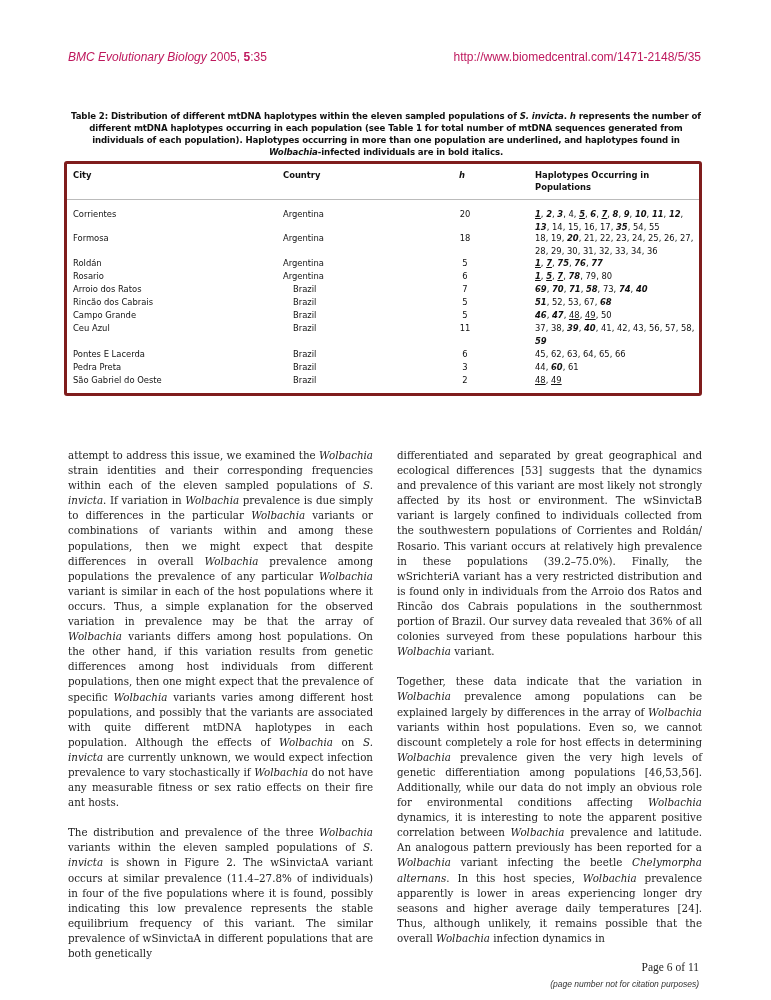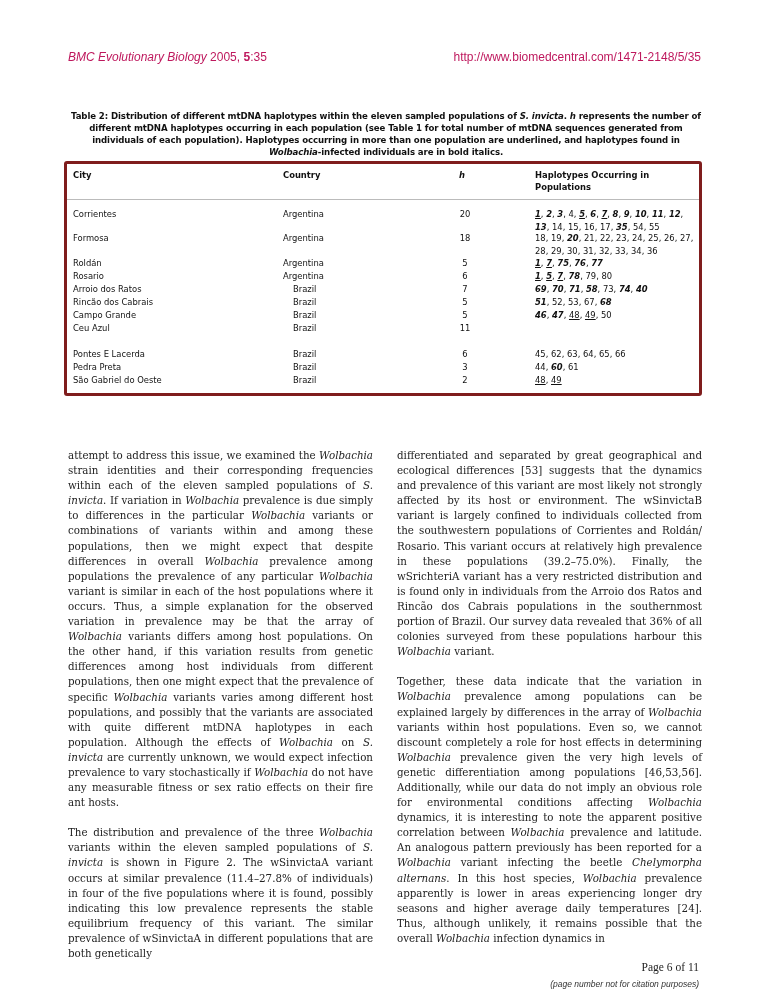--- a/index.html
+++ b/index.html
@@ -93,20 +93,21 @@
       <div class="row" style="top: 145px;">
         <div class="cell c-city">Campo Grande</div>
         <div class="cell c-country br">Brazil</div>
         <div class="cell c-h" style="text-align: center;">5</div>
         <div class="cell c-hap hap"><span><b>46</b></span>, <span><b>47</b></span>, <span><u>48</u></span>, <span><u>49</u></span>, <span>50</span></div>
       </div>
       <div class="row" style="top: 158px;">
         <div class="cell c-city">Ceu Azul</div>
         <div class="cell c-country br">Brazil</div>
         <div class="cell c-h" style="text-align: center;">11</div>
+        <div class="cell c-hap hap"><span>37</span>, <span>38</span>, <span><b>39</b></span>, <span><b>40</b></span>, <span>41</span>, <span>42</span>, <span>43</span>, <span>56</span>, <span>57</span>, <span>58</span>, <span><b>59</b></span></div>
       </div>
       <div class="row" style="top: 184px;">
         <div class="cell c-city">Pontes E Lacerda</div>
         <div class="cell c-country br">Brazil</div>
         <div class="cell c-h" style="text-align: center;">6</div>
         <div class="cell c-hap hap"><span>45</span>, <span>62</span>, <span>63</span>, <span>64</span>, <span>65</span>, <span>66</span></div>
       </div>
       <div class="row" style="top: 197px;">
         <div class="cell c-city">Pedra Preta</div>
         <div class="cell c-country br">Brazil</div>

